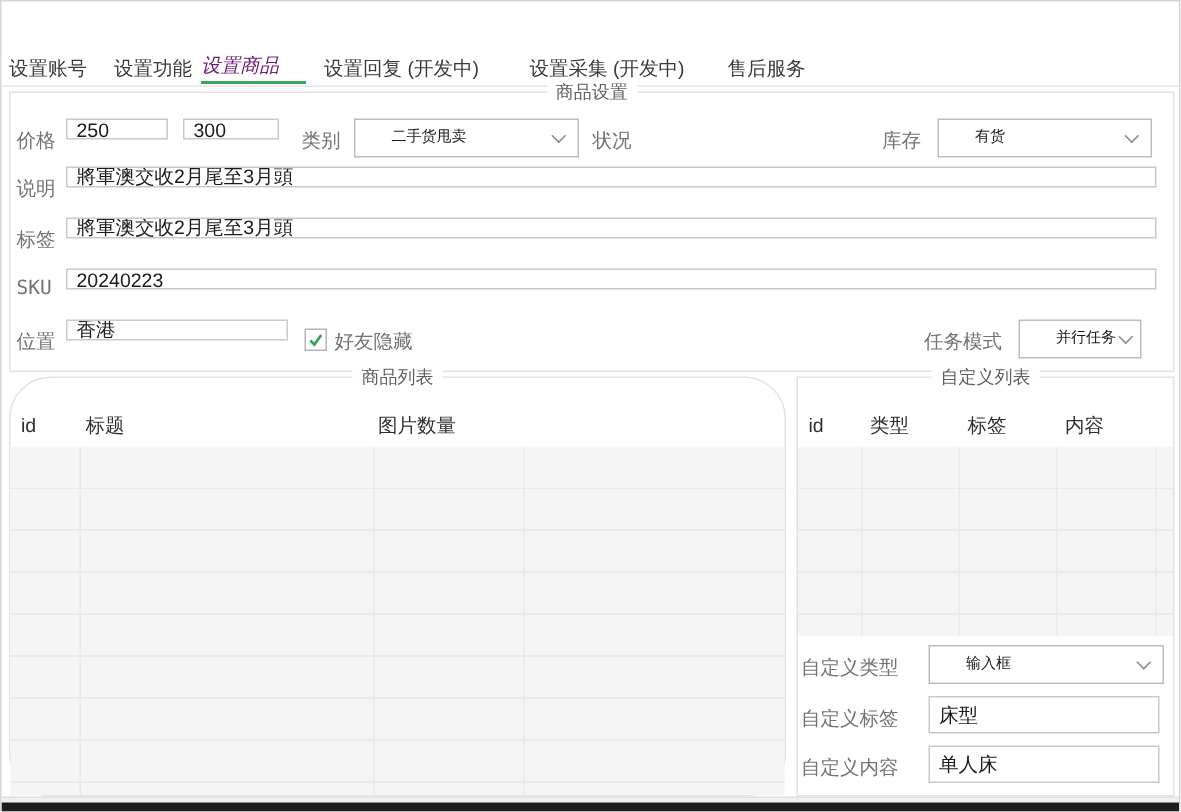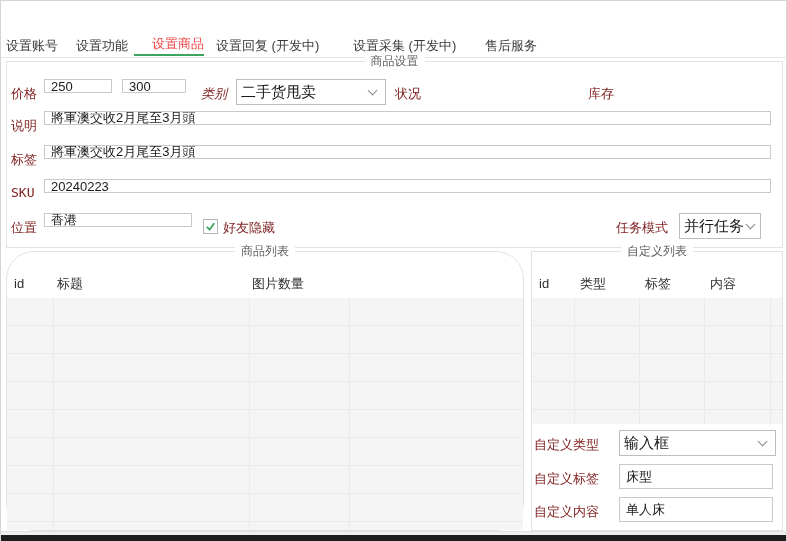--- a/index.html
+++ b/index.html
@@ -21,37 +21,37 @@
   .app-icon { position: absolute; left: 7px; top: 5px; width: 20px; height: 20px; }
   .app-title { position: absolute; left: 32px; top: 8px; font-size: 13px; font-weight: bold; color: #111; }
   .winbtn { position: absolute; top: 0; width: 32px; height: 28px; display: flex; align-items: center; justify-content: center; cursor: default; }
   .winbtn.min { right: 68px; }
   .winbtn.max { right: 34px; }
   .winbtn.close { right: 0px; }
 
   
   .tabbar { position: absolute; top: 33px; left: 0; right: 0; height: 24px; background: #fff; border-bottom: 1px solid #e6e6e6; padding-left: 20px; }
   .tab { position: absolute; top: 2px; height: 20px; line-height: 20px; font-size: 13px; color: #3a3a3a; white-space: nowrap; cursor: default; }
-  .tab.active { top: 0; height: 22px; line-height: 20px; text-align: right; border-bottom: 2px solid #3ca45e; color: #ef4444; }
+  .tab.active { top: 0; height: 22px; line-height: 20px; text-align: left; border-bottom: 2px solid #3ca45e; color: #701a75; font-style: italic; }
 
   
   .groupbox { position: absolute; border: 1px solid #e2e2e2; background: #fff; }
   .group-legend { position: absolute; top: -9px; left: 50%; transform: translateX(-50%); background: #fff; padding: 0 6px; font-size: 12px; color: #5f5f5f; white-space: nowrap; }
 
   
-  .lbl { position: absolute; font-size: 13px; color: #7f1d1d; white-space: nowrap; }
+  .lbl { position: absolute; font-size: 13px; color: #737373; white-space: nowrap; }
   .sku-font { font-family: "DejaVu Sans Mono", monospace; font-size: 13px; }
   .txt {
     position: absolute; height: 14px; border: 1px solid #c9c9c9; background: #fff;
     font-family: "Liberation Sans", sans-serif; font-size: 13px; color: #1a1a1a;
     padding: 0 6px; outline: none;
   }
   .combo {
     position: absolute; height: 26px; border: 1px solid #bdbdbd; background: #fff;
-    font-size: 15px; color: #1a1a1a; line-height: 24px; padding-left: 4px; cursor: default;
+    font-size: 10px; color: #1a1a1a; line-height: 24px; padding-left: 24px; cursor: default;
   }
   .combo .chev {
     position: absolute; right: 9px; top: 7px; width: 7px; height: 7px;
     border-right: 1.4px solid #8a8a8a; border-bottom: 1.4px solid #8a8a8a;
     transform: rotate(45deg);
   }
   .combo.small .chev { right: 6px; }
   .checkbox {
     position: absolute; width: 15px; height: 15px; background: #fff;
     border: 1px solid #b5b5b5; display: flex; align-items: center; justify-content: center; cursor: default;
@@ -84,27 +84,31 @@
     <span class="tab" style="left:484px;">售后服务</span>
   </div>
 
   <div class="groupbox" style="left:5px; top:60px; width:777px; height:187px;">
     <span class="group-legend">商品设置</span>
   </div>
 
   <span class="lbl" style="left:10px; top:84px;">价格</span>
   <input class="txt" style="left: 43px; top: 78px; width: 68px;" value="250">
   <input class="txt" style="left: 121px; top: 78px; width: 64px;" value="300">
-  <span class="lbl" style="left:200px; top:84px;font-style:italic;">类别</span>
+  <span class="lbl" style="left:200px; top:84px;">类别</span>
   <div class="combo" style="left:235px; top:78px; width:150px;">
     <span>二手货甩卖</span>
     <span class="chev"></span>
   </div>
   <span class="lbl" style="left:394px; top:84px;">状况</span>
   <span class="lbl" style="left:587px; top:84px;">库存</span>
+  <div class="combo" style="left:624px; top:78px; width:143px;">
+    <span>有货</span>
+    <span class="chev"></span>
+  </div>
 
   <span class="lbl" style="left:10px; top:116px;">说明</span>
   <input class="txt" style="left: 43px; top: 110px; width: 727px;" value="將軍澳交收2月尾至3月頭">
 
   <span class="lbl" style="left:10px; top:150px;">标签</span>
   <input class="txt" style="left: 43px; top: 144px; width: 727px;" value="將軍澳交收2月尾至3月頭">
 
   <span class="lbl sku-font" style="left:10px; top:184px;">SKU</span>
   <input class="txt" style="left: 43px; top: 178px; width: 727px;" value="20240223">
 

